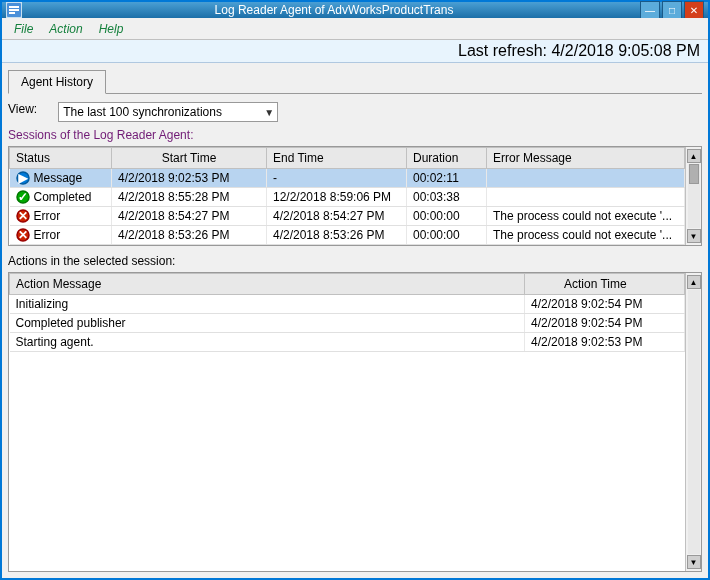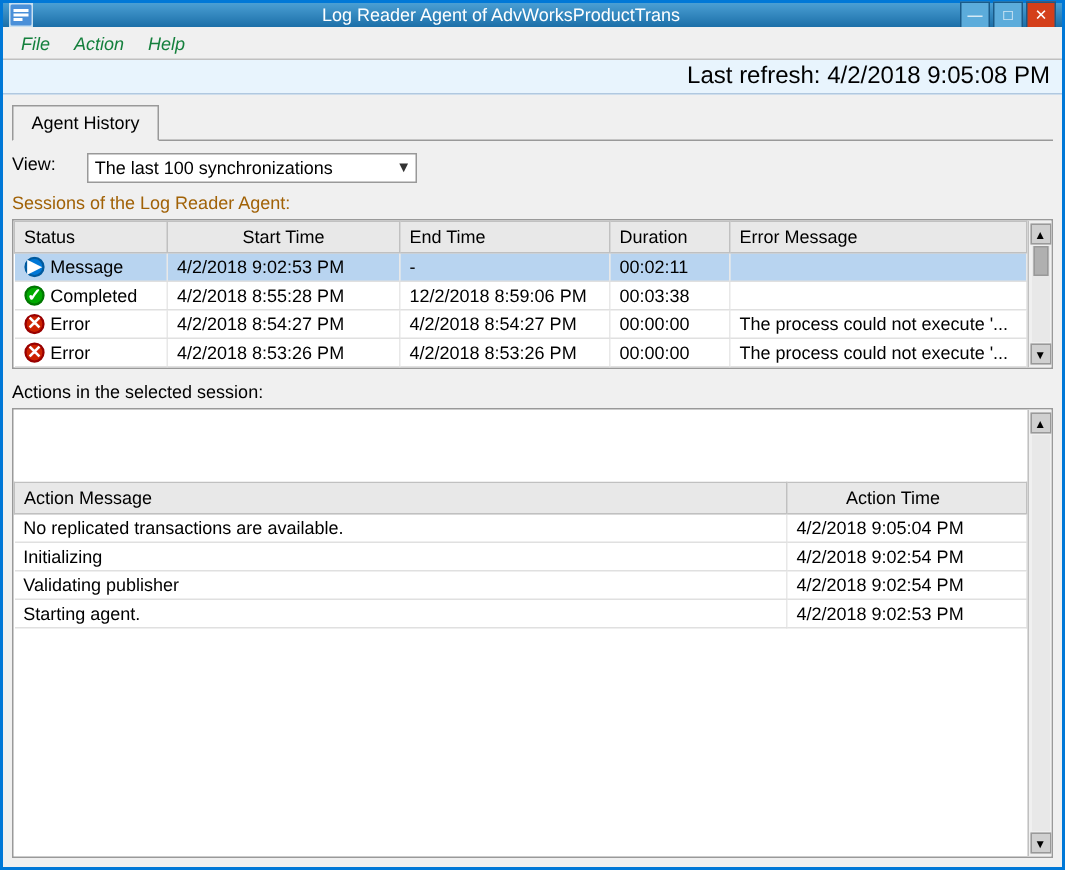--- a/index.html
+++ b/index.html
@@ -129,21 +129,21 @@
     .select-arrow {
       position: absolute;
       right: 4px;
       top: 50%;
       transform: translateY(-50%);
       pointer-events: none;
       font-size: 10px;
       color: #333;
     }
 
-    .sessions-label { font-size: 12px; margin-bottom: 4px; color: #a16207; }
+    .sessions-label { font-size: 12px; margin-bottom: 4px; color: #701a75; }
 
     .table-container {
       border: 1px solid #999;
       background: white;
       margin-bottom: 8px;
       overflow: hidden;
       flex-shrink: 0;
     }
 
     table { width: 100%; border-collapse: collapse; }
@@ -340,39 +340,35 @@
           </div>
           <div class="scroll-btn">▼</div>
         </div>
       </div>
     </div>
 
     <div class="actions-label">Actions in the selected session:</div>
 
     <div class="actions-table-container">
       <div class="sessions-table-wrapper" style="height:100%;">
-        <div style="flex:1; overflow:hidden;margin-top:48px;">
+        <div style="flex:1; overflow:hidden;">
           <table>
             <thead>
               <tr>
                 <th>Action Message</th>
                 <th style="width:160px;padding-left:39px;">Action Time</th>
               </tr>
             </thead>
             <tbody id="actions-tbody">
-            <tr>
-      <td>No replicated transactions are available.</td>
-      <td>4/2/2018 9:05:04 PM</td>
-    </tr>
                 <tr>
       <td>Initializing</td>
       <td>4/2/2018 9:02:54 PM</td>
     </tr>
                 <tr>
-      <td>Validating publisher</td>
+      <td>Completed publisher</td>
       <td>4/2/2018 9:02:54 PM</td>
     </tr>
                 <tr>
       <td>Starting agent.</td>
       <td>4/2/2018 9:02:53 PM</td>
     </tr>
               </tbody>
           </table>
         </div>
         <div class="scroll-col">

